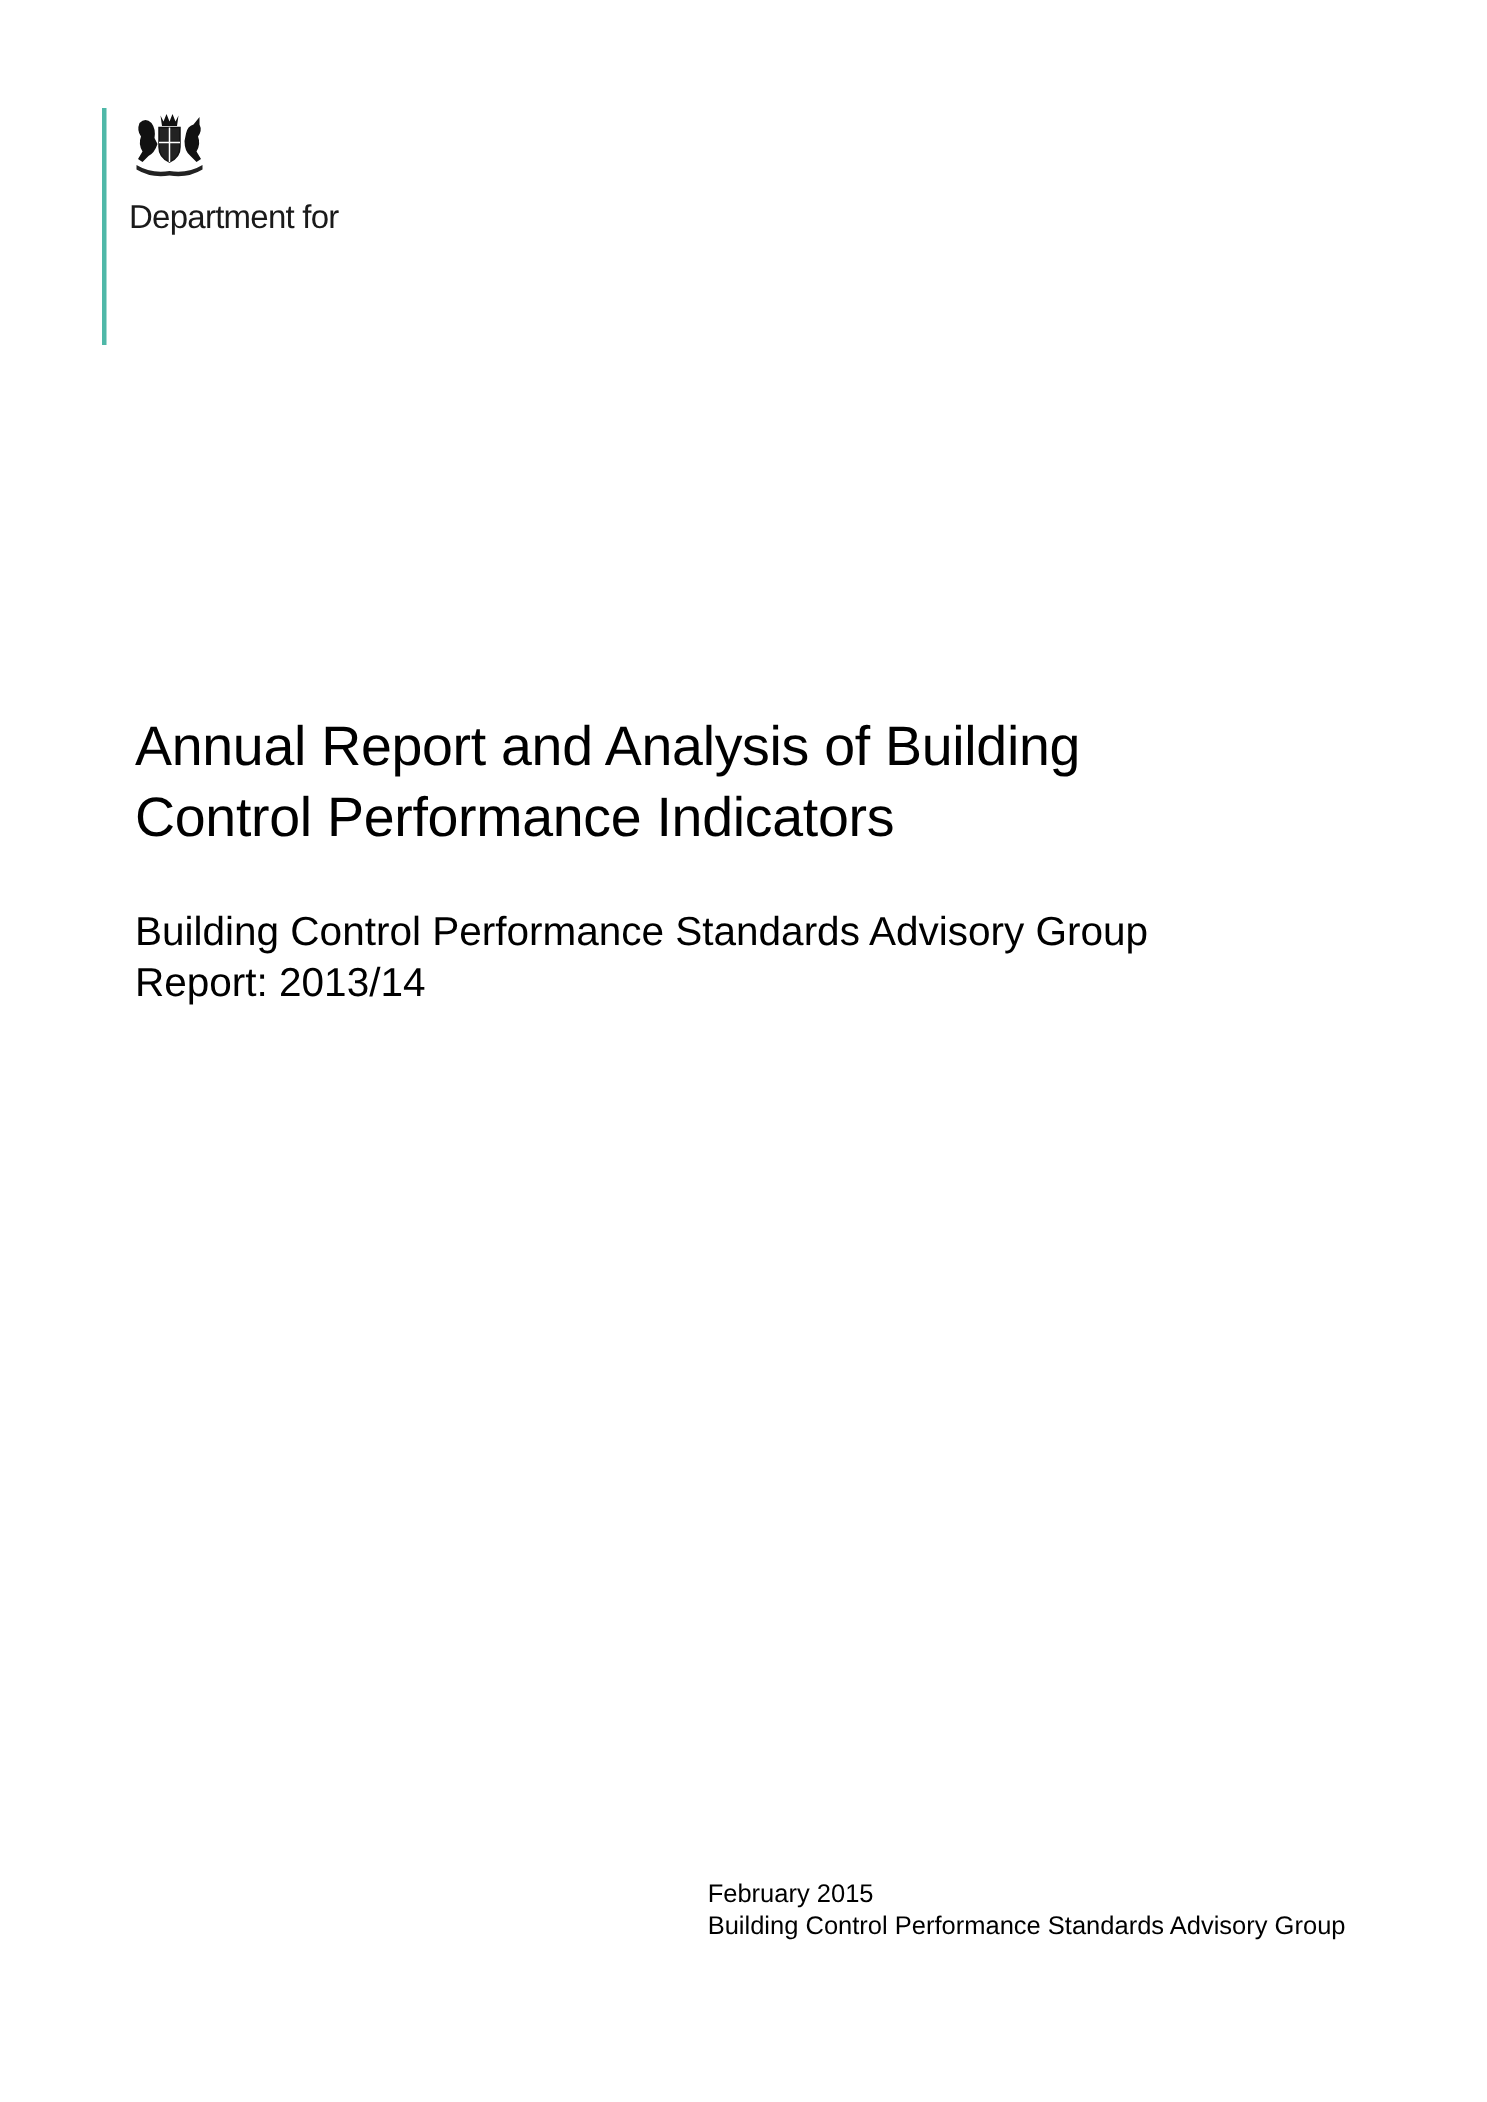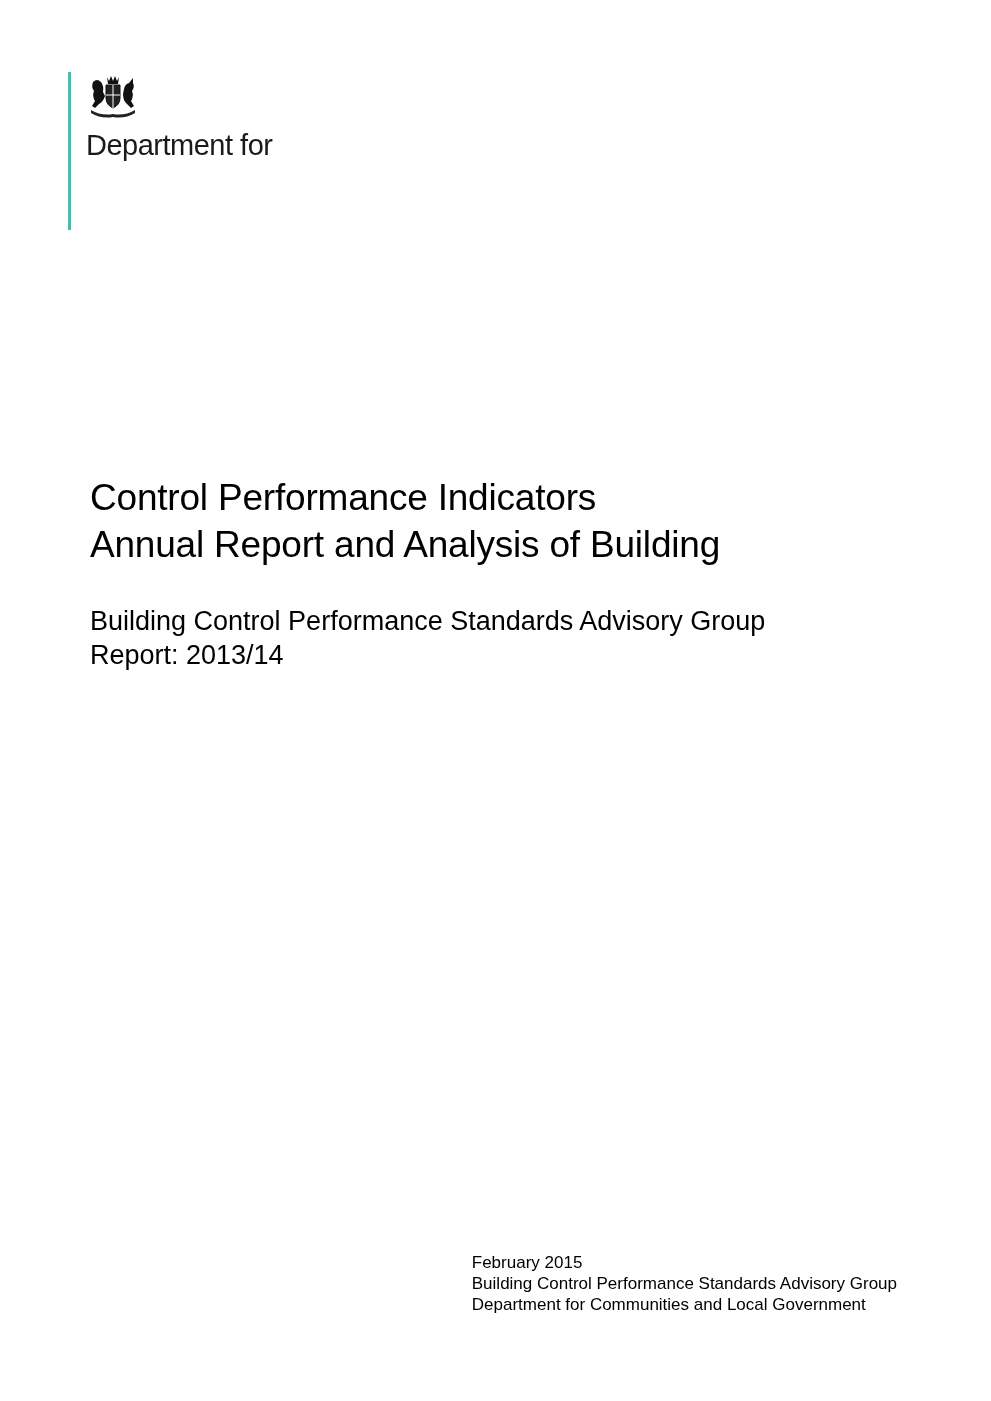--- a/index.html
+++ b/index.html
@@ -33,21 +33,21 @@
       position: absolute;
       left: 17px;
       top: 2px;
       width: 56px;
       height: 44px;
     }
     .logo-text {
       position: absolute;
       left: 18px;
       top: 56px;
-      font-size: 29px;
+      font-size: 22px;
       line-height: 34px;
       letter-spacing: -0.5px;
       color: #1a1a1a;
       white-space: nowrap;
     }
     .logo-text div { display: block; }
 
     .title {
       position: absolute;
       left: 90px;
@@ -99,26 +99,25 @@
     <path d="M48 4 L44 9 Q40 10 39 15 L38 20 Q38 27 42 30 L46 34 L49 32 L46 27 Q49 22 47 17 Q50 13 48 9 Z" fill="#111"></path>
 
     <path d="M6 36 Q16 42 28 40 Q40 42 50 36 L50 39 Q40 45 28 43 Q16 45 6 39 Z" fill="#222"></path>
   </svg>
   <div class="logo-text">
     <div>Department for</div>
   </div>
 </div>
 
 <h1 class="title">
+  <div>Annual Report and Analysis of Building</div>
   <div>Control Performance Indicators</div>
-  <div>Annual Report and Analysis of Building</div>
 </h1>
 
 <div class="subtitle">
   <div>Building Control Performance Standards Advisory Group</div>
   <div>Report: 2013/14</div>
 </div>
 
 <div class="footer">
   <div>February 2015</div>
   <div>Building Control Performance Standards Advisory Group</div>
-  <div>Department for Communities and Local Government</div>
 </div>
 
 </body></html>

